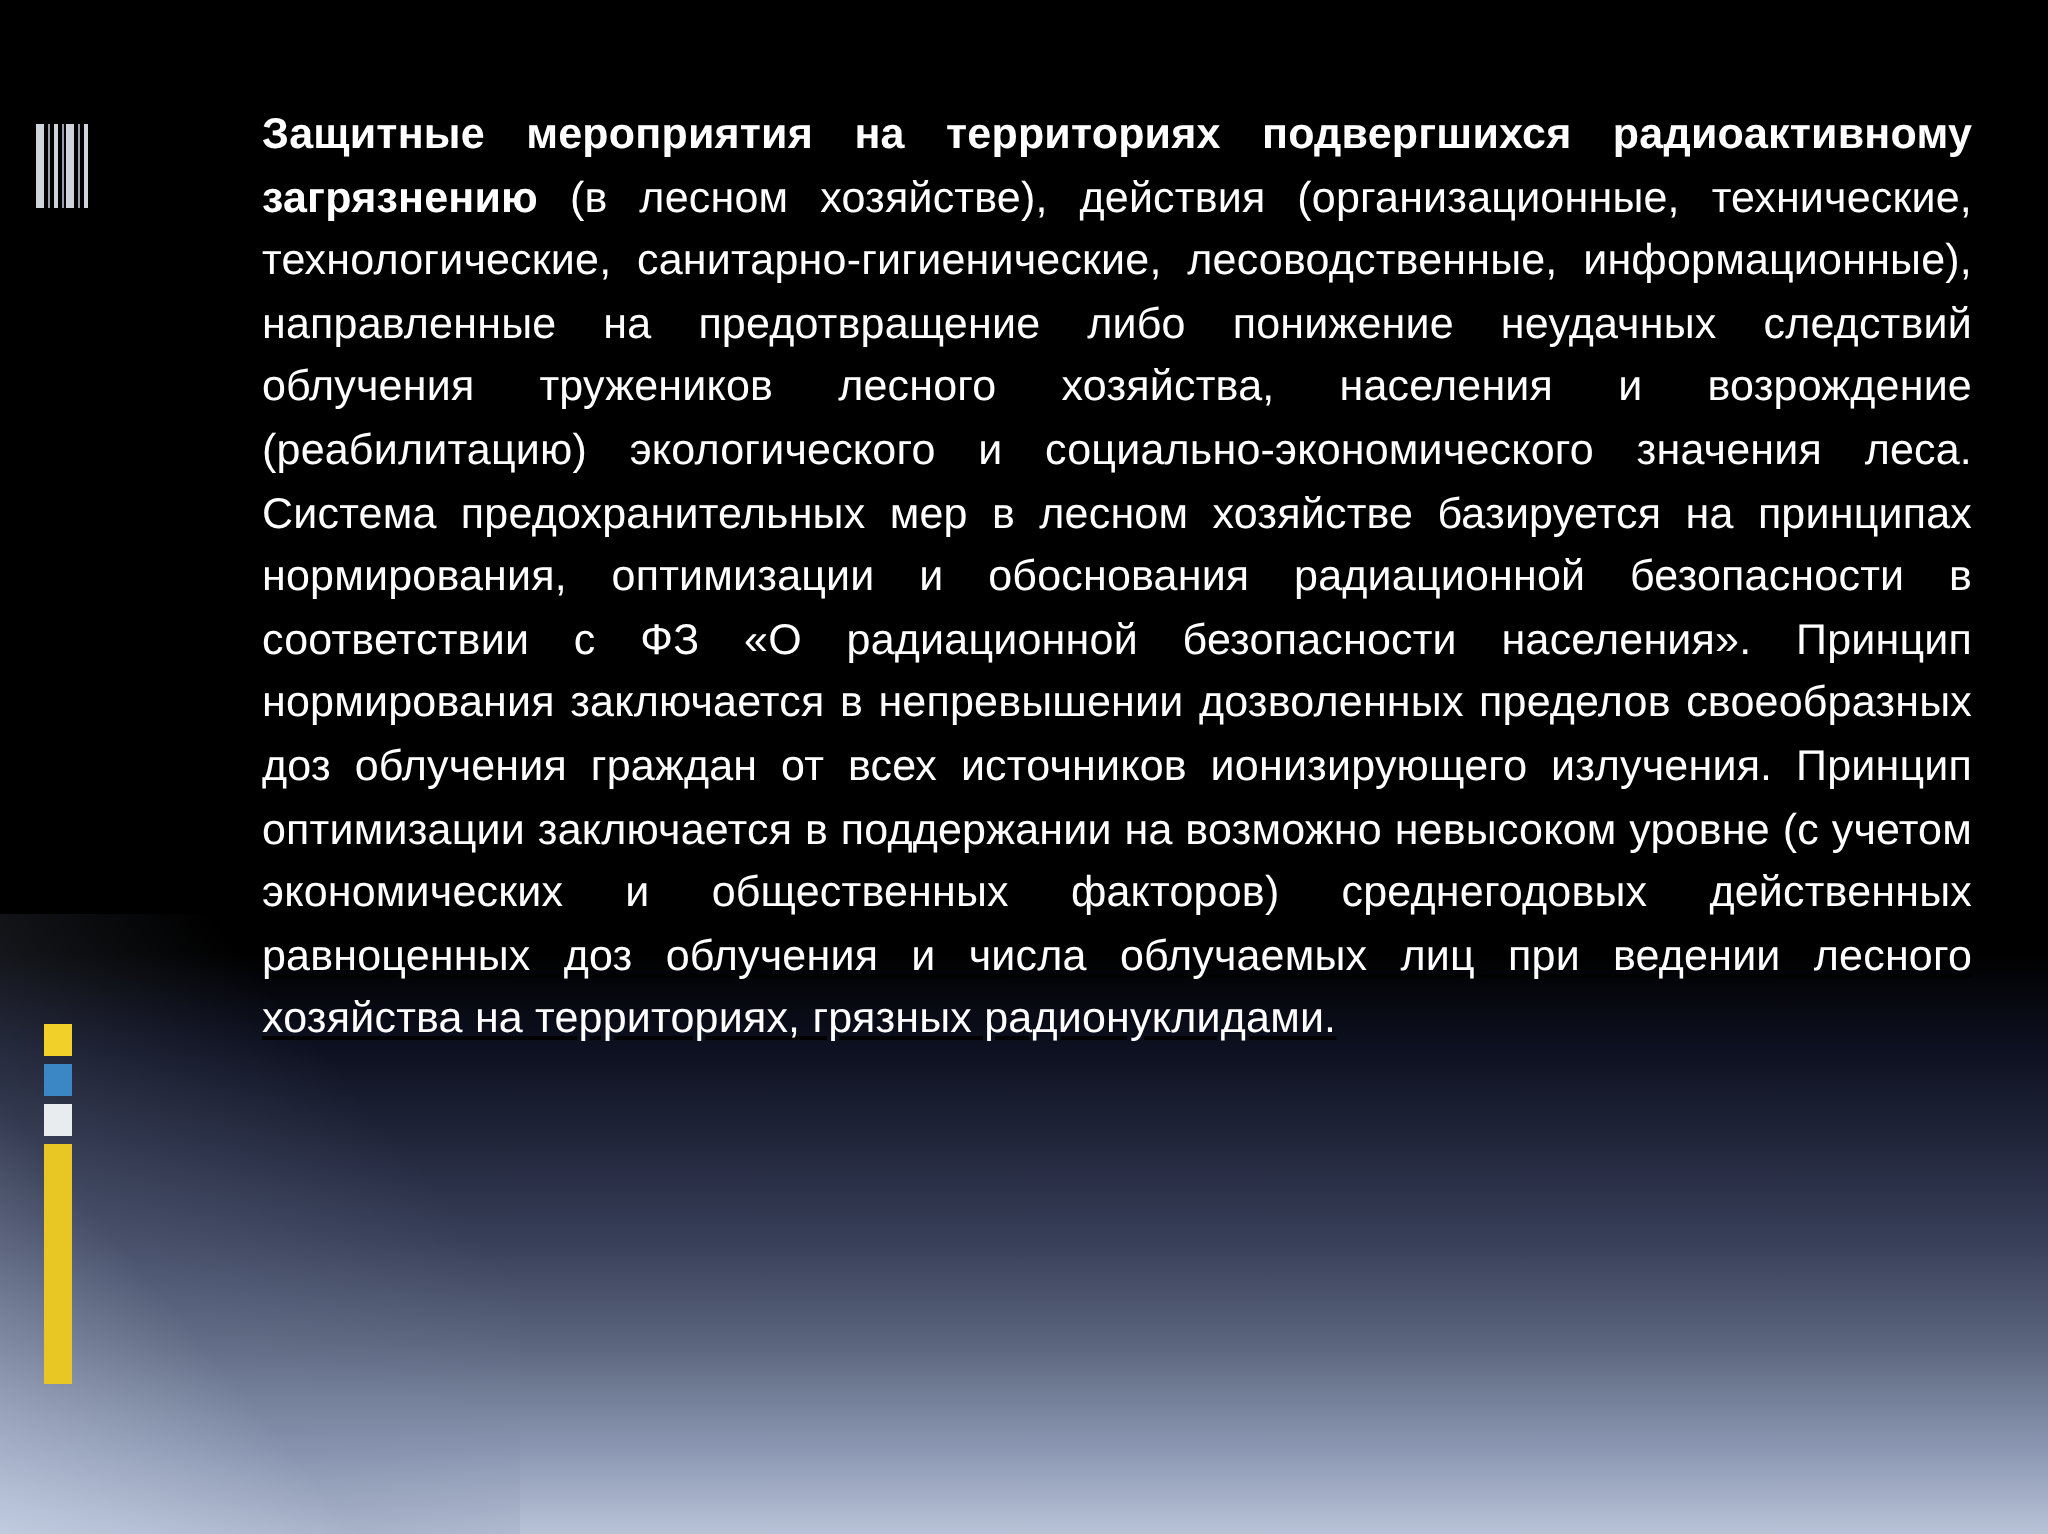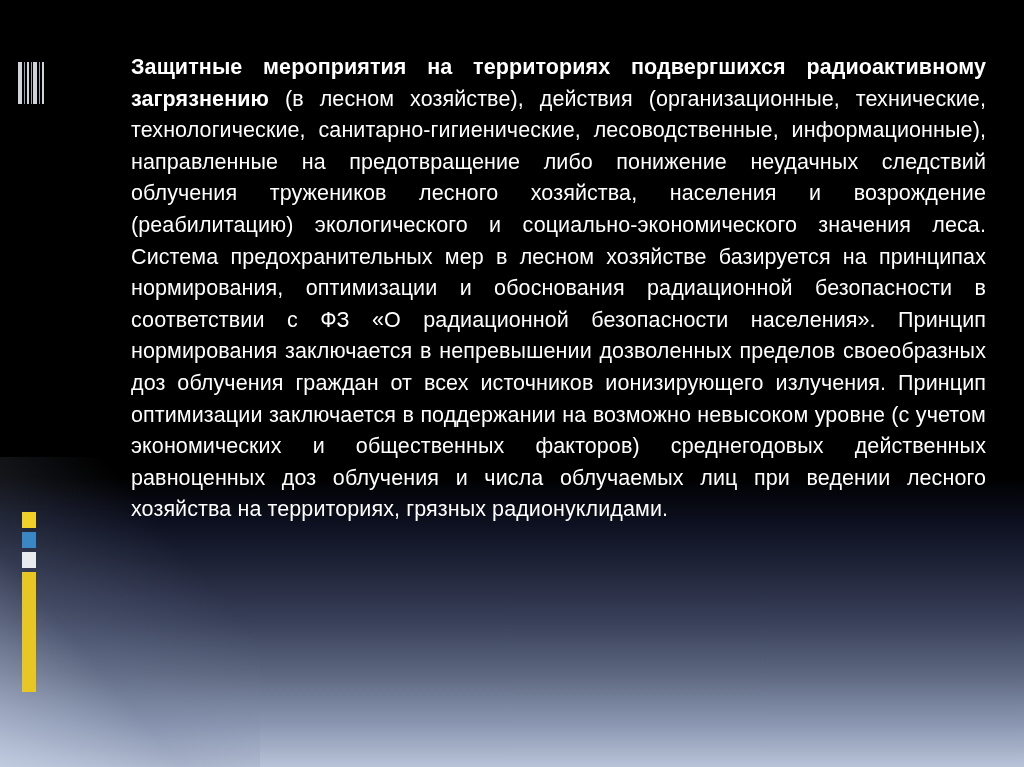--- a/index.html
+++ b/index.html
@@ -74,20 +74,21 @@
   .chip-blue   { top: 532px; height: 16px; background: #3b86c4; }
   .chip-white  { top: 552px; height: 16px; background: #e8ecef; }
   .chip-long   { top: 572px; height: 120px; background: #e8c623; }
 
   
   .content {
     position: absolute;
     left: 131px;
     top: 52px;
     width: 855px;
+    text-decoration: underline;
   }
   .para {
     margin: 0;
     color: #ffffff;
     font-size: 21.5px;
     line-height: 31.6px;
     text-align: justify;
     text-justify: inter-word;
     letter-spacing: 0.1px;
   }

